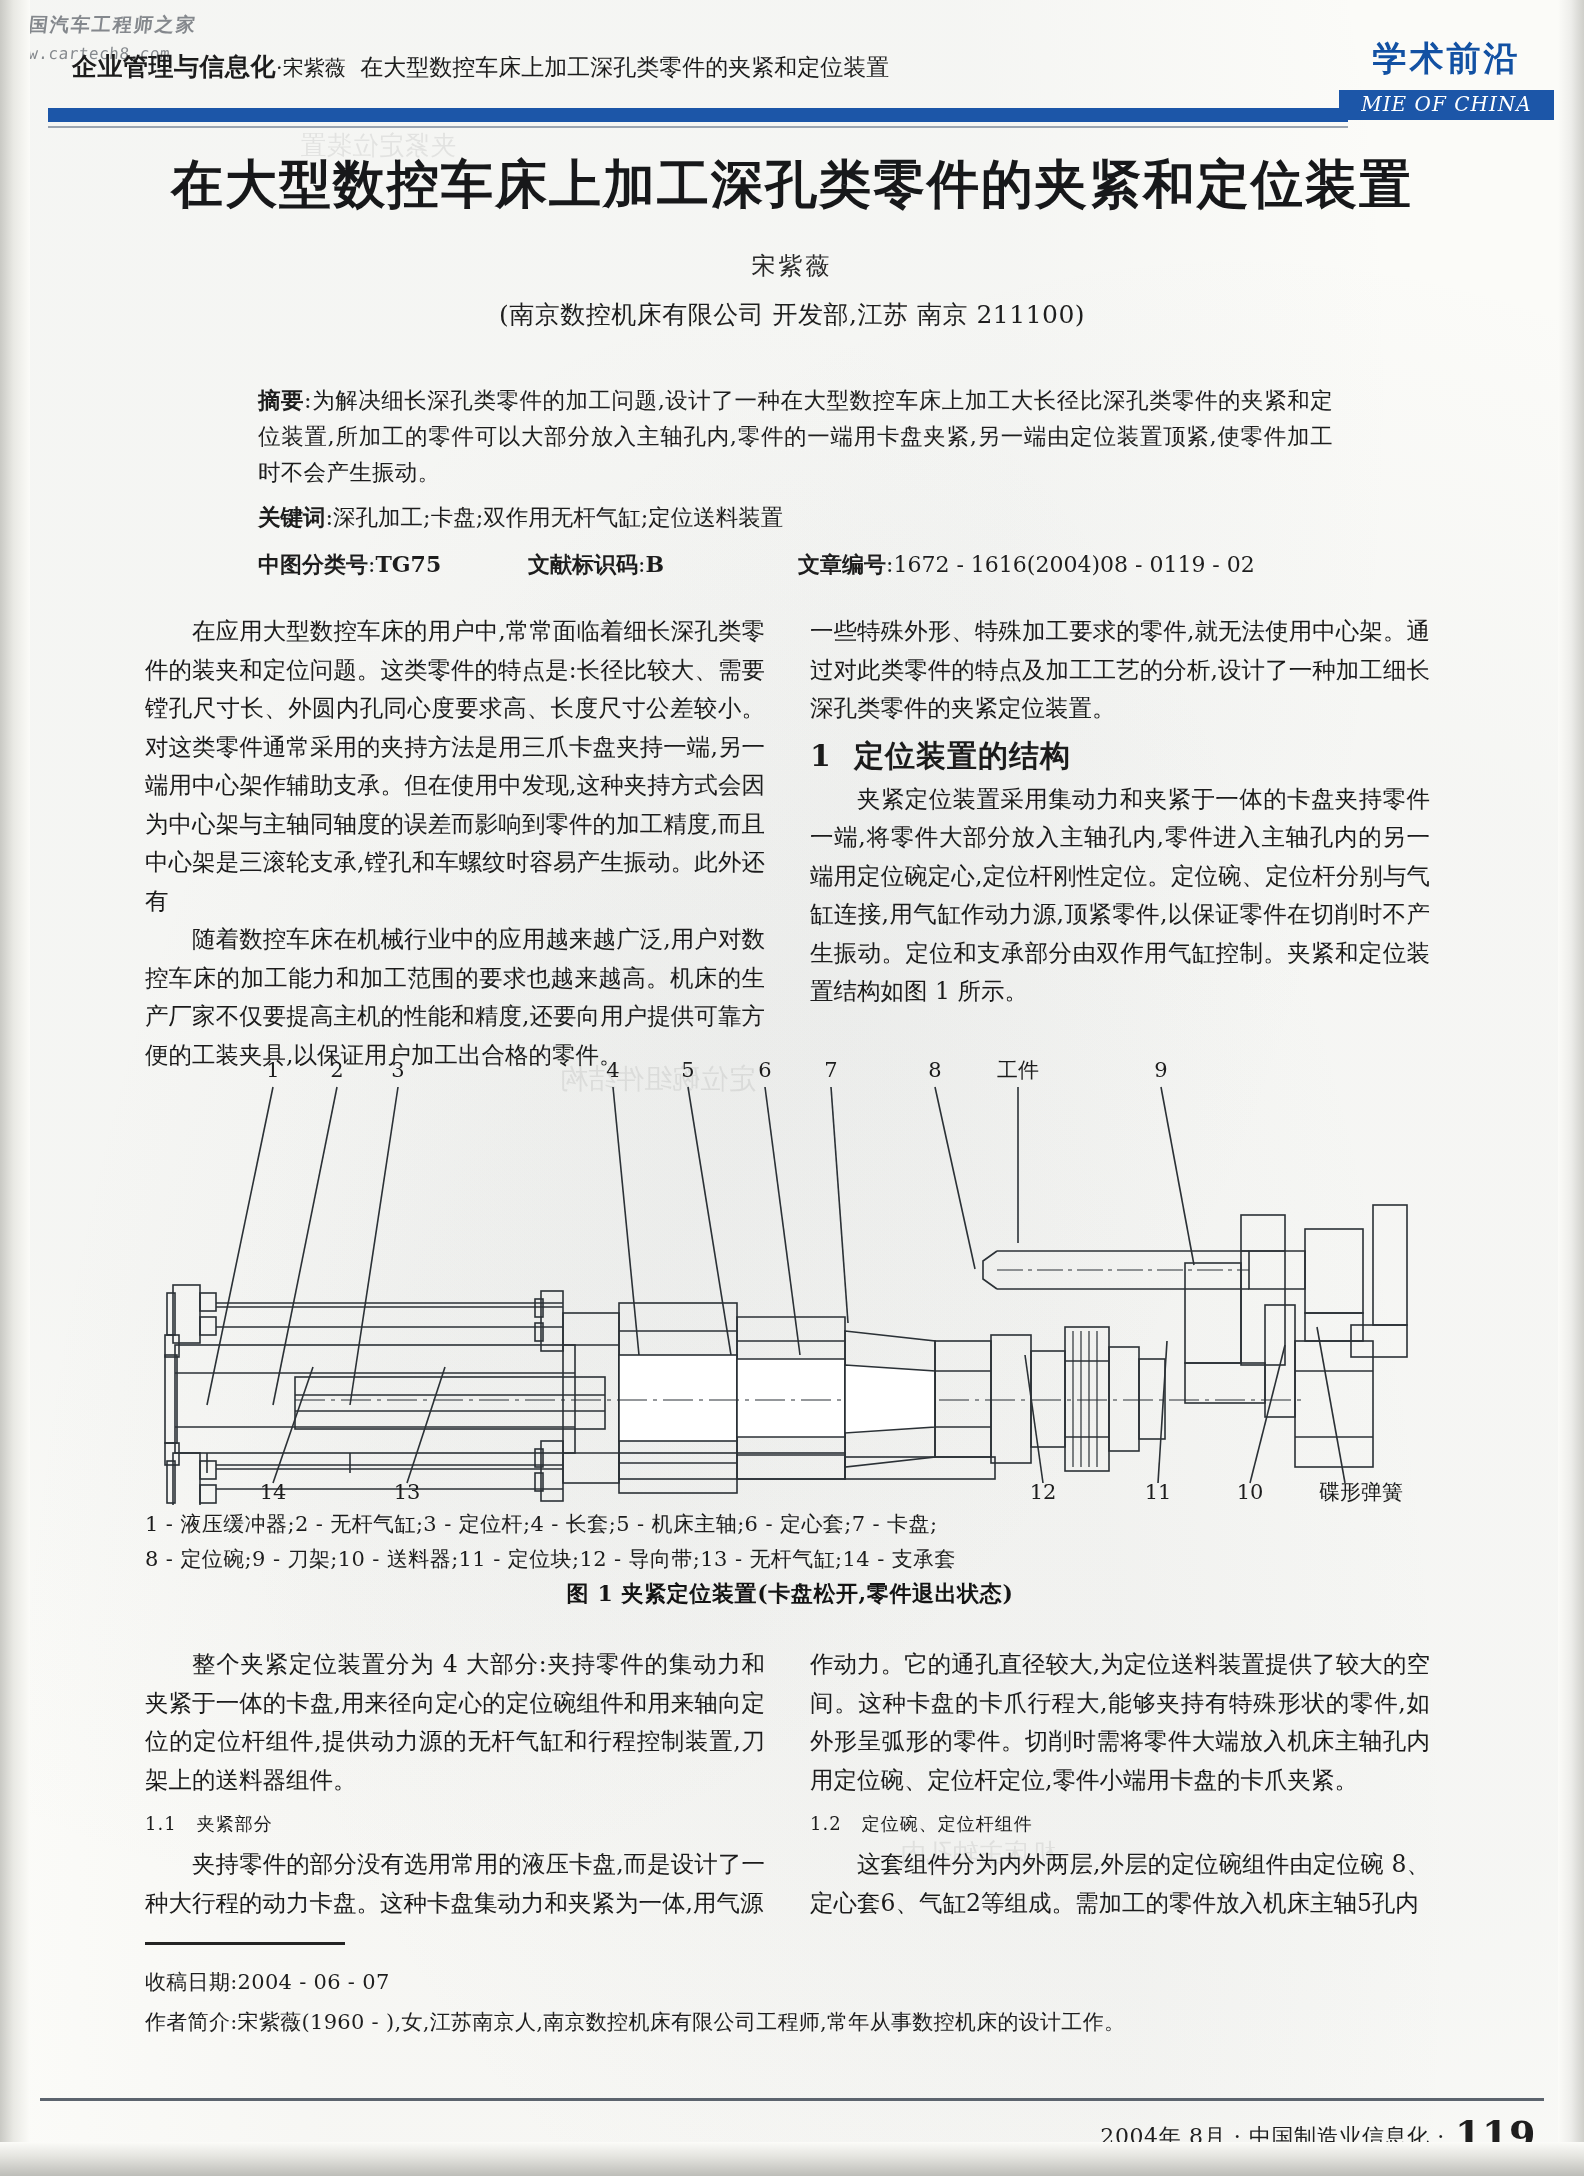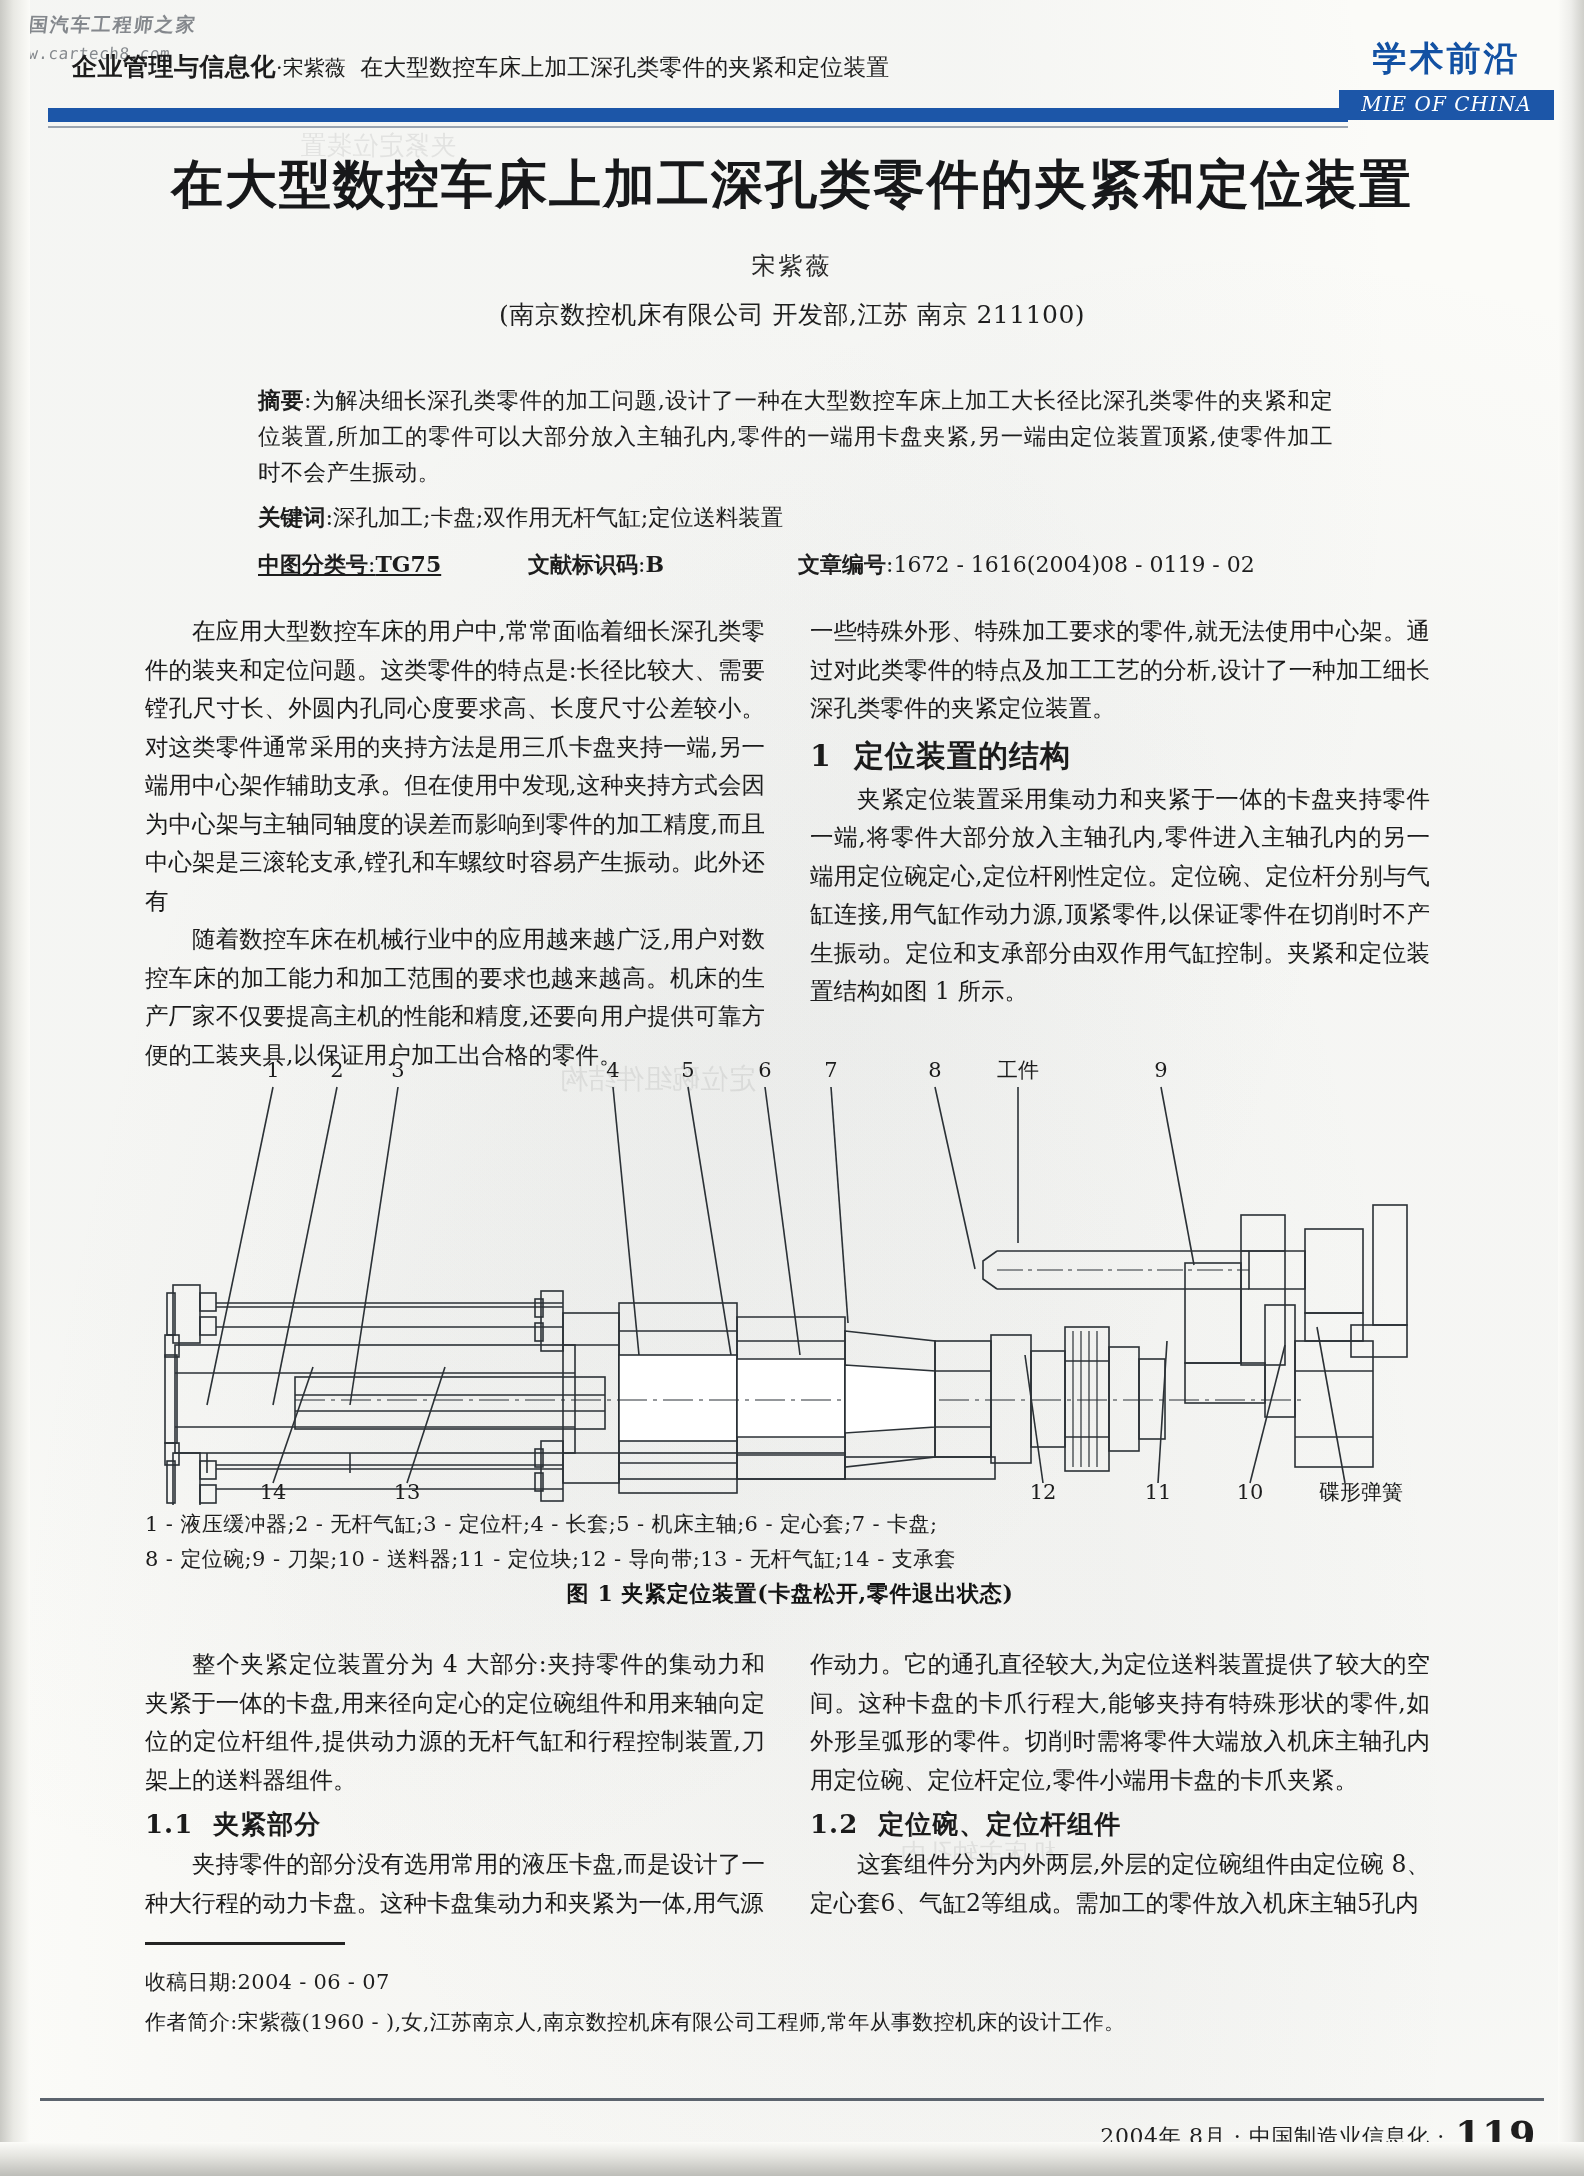--- a/index.html
+++ b/index.html
@@ -118,21 +118,21 @@
   }
   .abs-lead{font-weight:bold;}
   .kw{
     margin-top:10px;font-size:22.5px;line-height:34px;
   }
   .kw b{font-weight:bold;}
   .clsrow{
     margin-top:14px;font-size:22px;line-height:32px;
     display:flex;gap:0;
   }
-  .clsrow .c1{width:270px;text-decoration:underline;}
+  .clsrow .c1{width:270px;}
   .clsrow .c2{width:270px;}
   .clsrow .c3{flex:1;}
   .clsrow b{font-weight:bold;}
 
   
   .col{
     position:absolute;
     font-family:"DejaVu Serif","Liberation Serif",serif;
     color:#1b1b1b;
     font-size:23.5px;
@@ -152,21 +152,21 @@
     font-size:30px;font-weight:bold;letter-spacing:1px;
     font-family:"DejaVu Sans","Liberation Sans",sans-serif;
     line-height:44px;
   }
   h2.sec .num{
     font-family:"DejaVu Serif","Liberation Serif",serif;
     margin-right:22px;
   }
   h3.subsec{
     margin:4px 0 0 0;
-    font-size:26px;font-weight:bold;letter-spacing:1px;
+    font-size:18px;font-weight:normal;letter-spacing:1px;
     font-family:"DejaVu Sans","Liberation Sans",sans-serif;
     line-height:42px;
   }
   h3.subsec .num{
     font-family:"DejaVu Serif","Liberation Serif",serif;
     margin-right:20px;
   }
 
   
   .figwrap{

